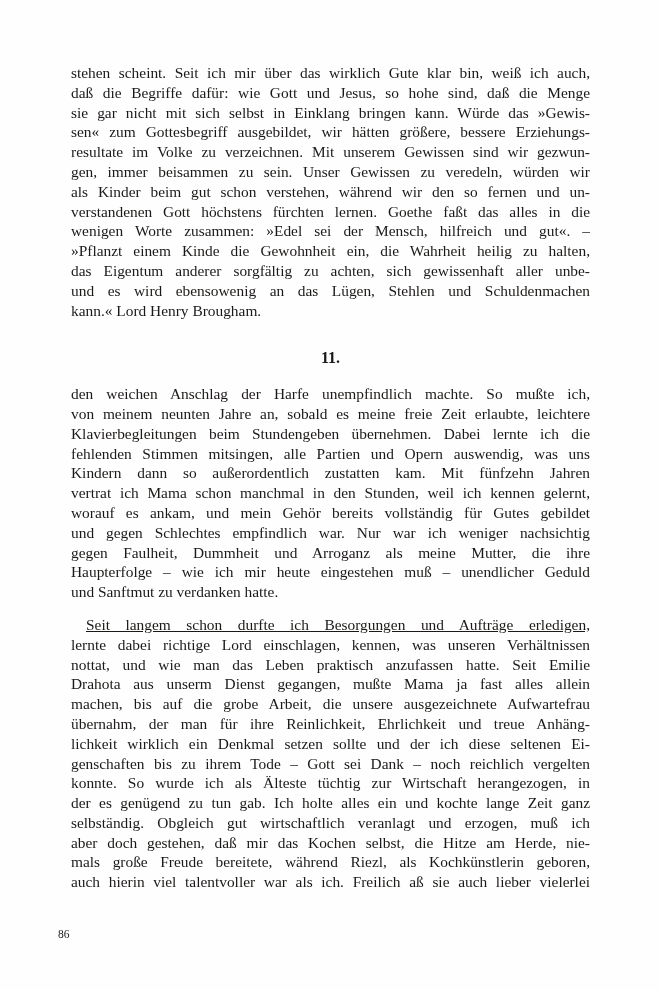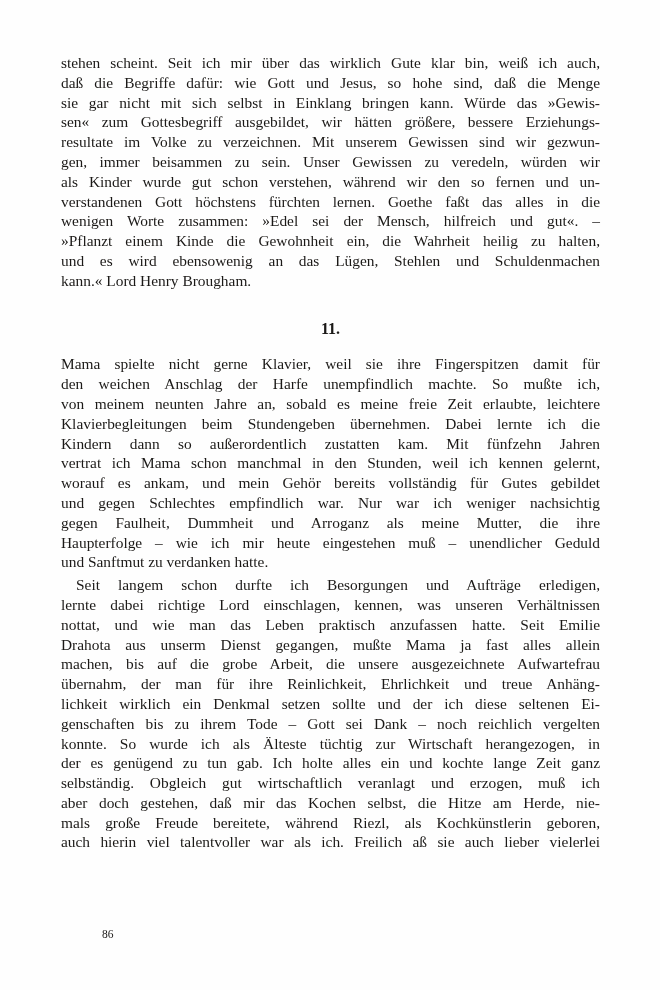--- a/index.html
+++ b/index.html
@@ -18,76 +18,77 @@
   }
   .text-block {
     position: absolute;
     left: 58px;
     top: 50px;
     width: 545px;
     font-size: 15.4px;
     line-height: 19.8px;
   }
   .paragraph {
-    margin: 3px;
+    margin: 13px;
     padding: 0;
   }
   .line {
     text-align: justify;
     text-align-last: justify;
     white-space: normal;
   }
   .line.last {
     text-align-last: left;
   }
   .line.indent {
     text-indent: 15px;
+    text-decoration: underline;
   }
   .section-heading {
     text-align: center;
     font-weight: bold;
     font-size: 16px;
     line-height: 19.8px;
     margin: 28px 0 16px 0;
   }
   .page-number {
     position: absolute;
     left: 58px;
     top: 927px;
     font-size: 11.5px;
     line-height: 14px;
     color: #1b1917;
-    margin-left: 44px;
   }
 </style>
 </head>
 <body>
 
 <div class="page">
   <div class="text-block">
     <div class="paragraph">
         <div class="line">stehen scheint. Seit ich mir über das wirklich Gute klar bin, weiß ich auch,</div>
         <div class="line">daß die Begriffe dafür: wie Gott und Jesus, so hohe sind, daß die Menge</div>
         <div class="line">sie gar nicht mit sich selbst in Einklang bringen kann. Würde das »Gewis-</div>
         <div class="line">sen« zum Gottesbegriff ausgebildet, wir hätten größere, bessere Erziehungs-</div>
         <div class="line">resultate im Volke zu verzeichnen. Mit unserem Gewissen sind wir gezwun-</div>
         <div class="line">gen, immer beisammen zu sein. Unser Gewissen zu veredeln, würden wir</div>
-        <div class="line">als Kinder wurde gut schon verstehen, während wir den so fernen und un-</div>
+        <div class="line">als Kinder beim gut schon verstehen, während wir den so fernen und un-</div>
         <div class="line">verstandenen Gott höchstens fürchten lernen. Goethe faßt das alles in die</div>
         <div class="line">wenigen Worte zusammen: »Edel sei der Mensch, hilfreich und gut«. –</div>
         <div class="line">»Pflanzt einem Kinde die Gewohnheit ein, die Wahrheit heilig zu halten,</div>
+        <div class="line">das Eigentum anderer sorgfältig zu achten, sich gewissenhaft aller unbe-</div>
         <div class="line">und es wird ebensowenig an das Lügen, Stehlen und Schuldenmachen</div>
         <div class="line last">kann.« Lord Henry Brougham.</div>
       </div>
     <div class="section-heading">11.</div>
     <div class="paragraph">
-        <div class="line">Mama spielte nicht gerne Klavier, weil sie ihre Fingerspitzen damit für</div>
         <div class="line">den weichen Anschlag der Harfe unempfindlich machte. So mußte ich,</div>
         <div class="line">von meinem neunten Jahre an, sobald es meine freie Zeit erlaubte, leichtere</div>
         <div class="line">Klavierbegleitungen beim Stundengeben übernehmen. Dabei lernte ich die</div>
+        <div class="line">fehlenden Stimmen mitsingen, alle Partien und Opern auswendig, was uns</div>
         <div class="line">Kindern dann so außerordentlich zustatten kam. Mit fünfzehn Jahren</div>
         <div class="line">vertrat ich Mama schon manchmal in den Stunden, weil ich kennen gelernt,</div>
         <div class="line">worauf es ankam, und mein Gehör bereits vollständig für Gutes gebildet</div>
         <div class="line">und gegen Schlechtes empfindlich war. Nur war ich weniger nachsichtig</div>
         <div class="line">gegen Faulheit, Dummheit und Arroganz als meine Mutter, die ihre</div>
         <div class="line">Haupterfolge – wie ich mir heute eingestehen muß – unendlicher Geduld</div>
         <div class="line last">und Sanftmut zu verdanken hatte.</div>
       </div>
     <div class="paragraph">
         <div class="line indent">Seit langem schon durfte ich Besorgungen und Aufträge erledigen,</div>

